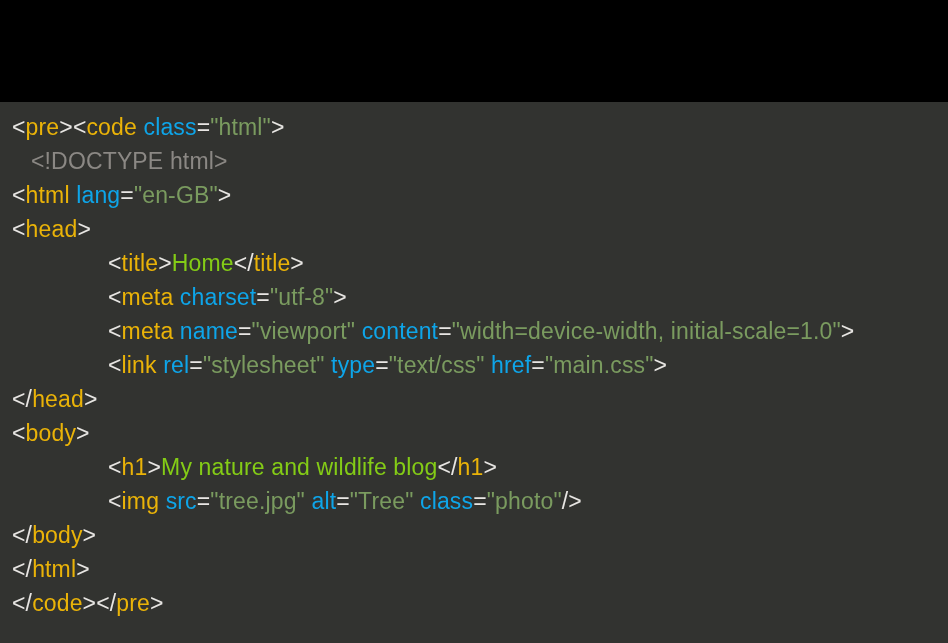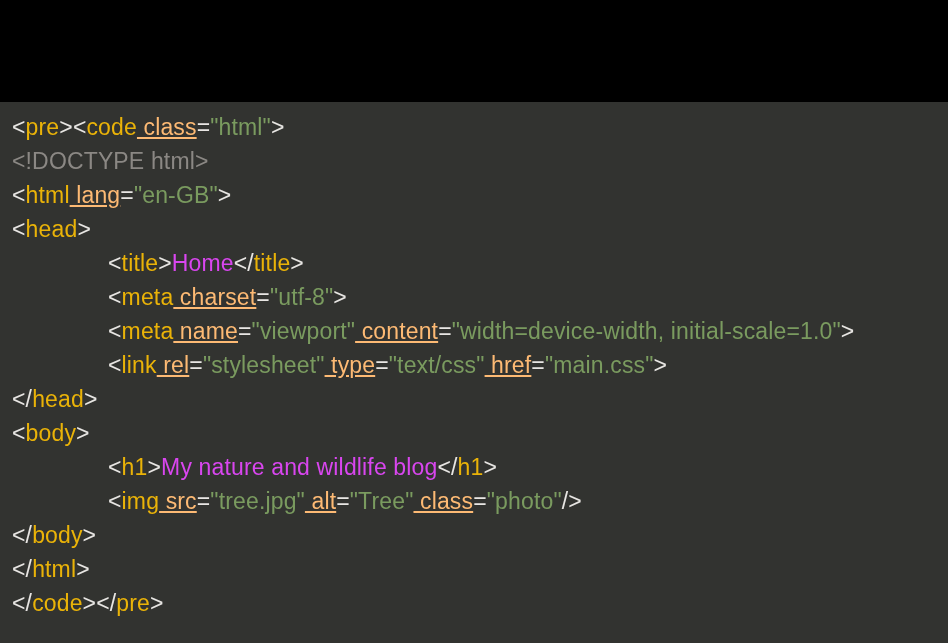--- a/index.html
+++ b/index.html
@@ -31,31 +31,31 @@
       font-stretch: condensed;
       letter-spacing: 0.15px;
     }
     .punct {
       color: #e8e6e3;
     }
     .tag-name {
       color: #eab308;
     }
     .attr-name {
-      color: #fdba74;
-      text-decoration: underline;
+      color: #0ea5e9;
     }
     .attr-value {
       color: #7a9b5f;
     }
     .text {
-      color: #d946ef;
+      color: #84cc16;
     }
     .doctype {
       color: #8b8884;
+      margin-left: 19px;
     }
     .code-line {
       display: block;
     }
     .indent {
       display: inline-block;
       width: 96px;
     }
   </style>
 </head>

